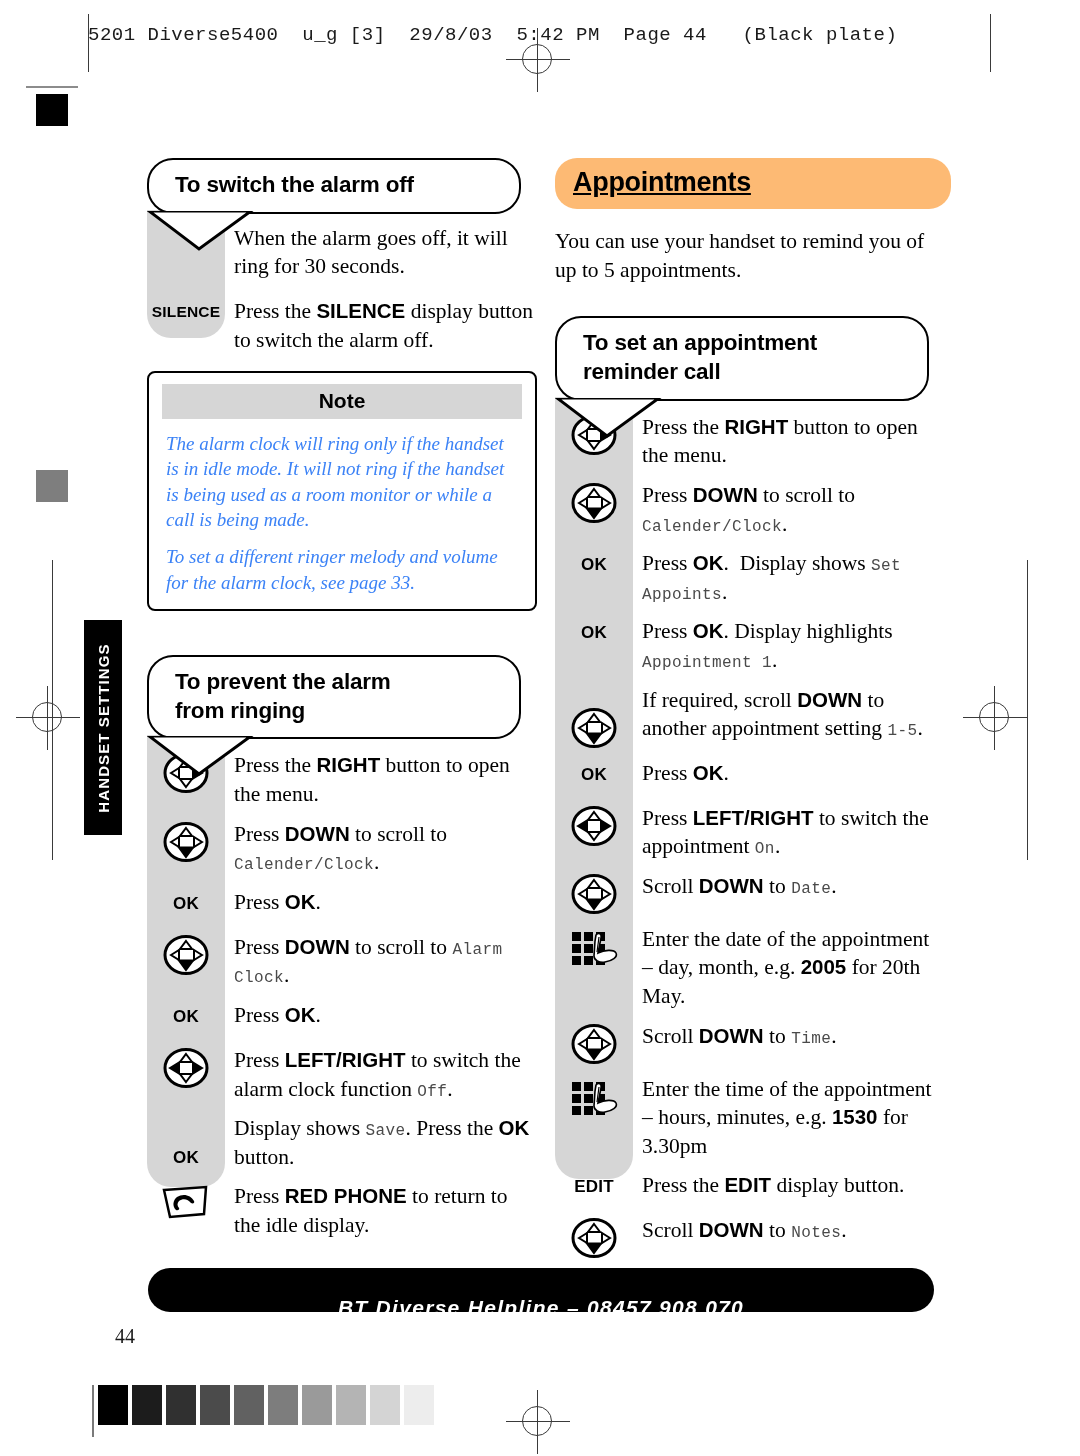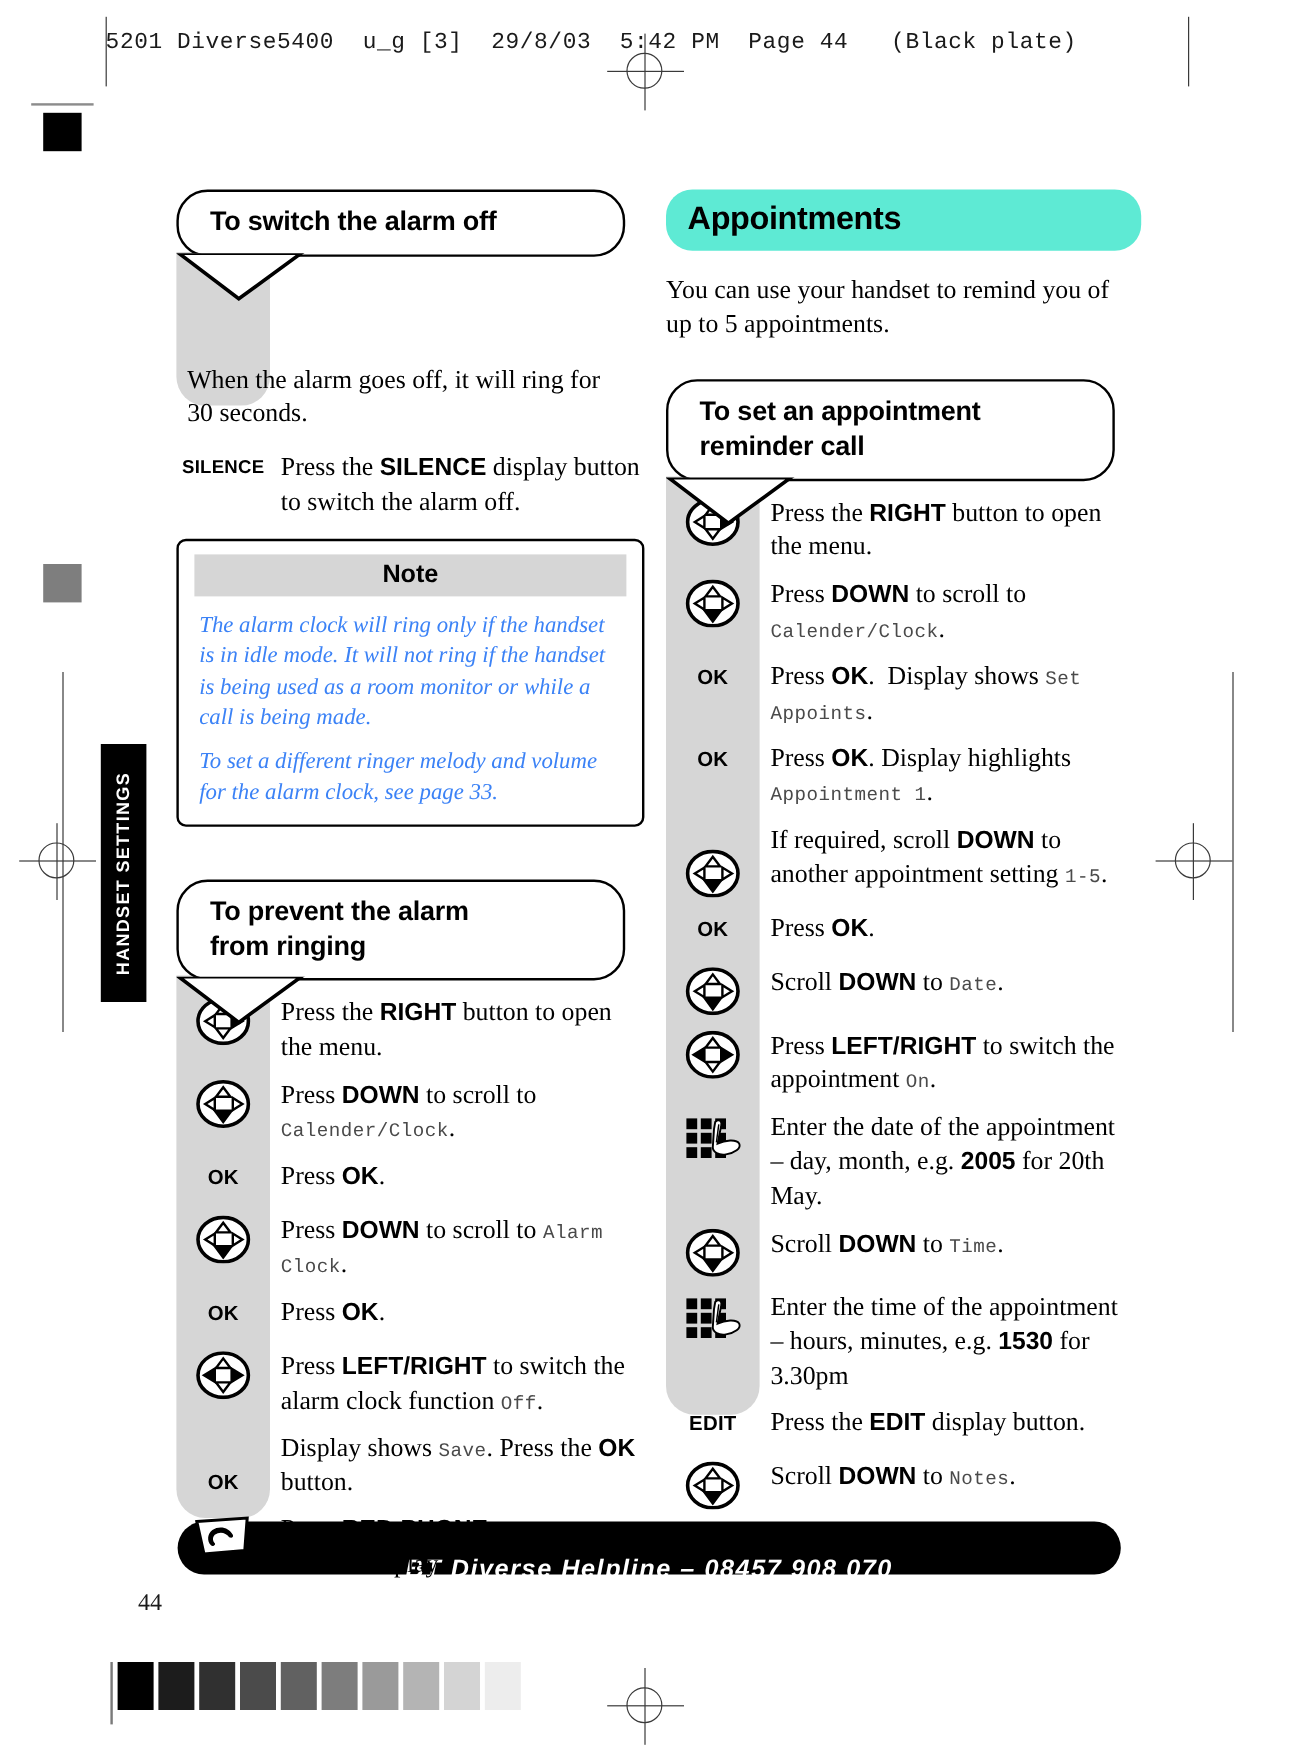--- a/index.html
+++ b/index.html
@@ -223,23 +223,24 @@
     font-family: "Liberation Serif", serif;
     font-style: italic;
     font-size: 19px;
     line-height: 1.33;
     color: #3b82f6;
   }
   .note-body p:last-child { margin-bottom: 0; }
 
   
   .section-pill {
-    background: #5eead4;
+    background: #fdba74;
     border-radius: 22px;
     padding: 9px 0 11px 18px;
+    text-decoration: underline;
   }
   .section-pill .section-title {
     font-family: "Liberation Sans", sans-serif;
     font-weight: bold;
     font-size: 27px;
     color: #000;
     letter-spacing: -0.3px;
   }
   .intro-para {
     margin: 18px 0 0 0;
@@ -319,21 +320,21 @@
   </div>
   <div style="position:relative;height:0;">
     <svg class="tail" viewBox="0 0 108 40">
       <path d="M2 0 L104 0 L52 38 Z" fill="#fff" stroke="#000" stroke-width="3"></path>
     </svg>
   </div>
 
   <div class="steps" style="padding-top:14px;">
     <div class="rail" style="height:128px;"></div>
 
-    <div class="step" style="margin-bottom:16px;flex-direction:column;">
+    <div class="step" style="margin-bottom:16px;">
       <div class="icon-cell"></div>
       <div class="text-cell">When the alarm goes off, it will ring for 30&nbsp;seconds.</div>
     </div>
 
     <div class="step">
       <div class="icon-cell">
         <span class="key-label sm">SILENCE</span>
       </div>
       <div class="text-cell">Press the <b>SILENCE</b> display button to switch the alarm off.</div>
     </div>
@@ -522,39 +523,39 @@
         <span class="key-label">OK</span>
       </div>
       <div class="text-cell">Press <b>OK</b>.</div>
     </div>
 
     <div class="step">
       <div class="icon-cell">
         <svg width="46" height="40" viewBox="0 0 46 40">
           <ellipse cx="23" cy="20" rx="21" ry="18.5" fill="#fff" stroke="#000" stroke-width="3"></ellipse>
           <path d="M23 6 L29 14 L17 14 Z" fill="#fff" stroke="#000" stroke-width="2"></path>
-          <path d="M23 35 L30 25.5 L16 25.5 Z" fill="#000" stroke="#000" stroke-width="2"></path>
-          <path d="M8 20 L16 15 L16 25 Z" fill="#fff" stroke="#000" stroke-width="2"></path>
-          <path d="M39 20 L31 15 L31 25 Z" fill="#fff" stroke="#000" stroke-width="2"></path>
-        </svg>
-      </div>
-      <div class="text-cell">Scroll <b>DOWN</b> to <span class="lcd">Date</span>.</div>
-    </div>
-
-    <div class="step">
-      <div class="icon-cell">
-        <svg width="46" height="40" viewBox="0 0 46 40">
-          <ellipse cx="23" cy="20" rx="21" ry="18.5" fill="#fff" stroke="#000" stroke-width="3"></ellipse>
-          <path d="M23 6 L29 14 L17 14 Z" fill="#fff" stroke="#000" stroke-width="2"></path>
           <path d="M23 34 L29 26 L17 26 Z" fill="#fff" stroke="#000" stroke-width="2"></path>
           <path d="M7 20 L16 14.5 L16 25.5 Z" fill="#000" stroke="#000" stroke-width="2"></path>
           <path d="M39 20 L30 14.5 L30 25.5 Z" fill="#000" stroke="#000" stroke-width="2"></path>
         </svg>
       </div>
       <div class="text-cell">Press <b>LEFT/RIGHT</b> to switch the appointment <span class="lcd">On</span>.</div>
+    </div>
+
+    <div class="step">
+      <div class="icon-cell">
+        <svg width="46" height="40" viewBox="0 0 46 40">
+          <ellipse cx="23" cy="20" rx="21" ry="18.5" fill="#fff" stroke="#000" stroke-width="3"></ellipse>
+          <path d="M23 6 L29 14 L17 14 Z" fill="#fff" stroke="#000" stroke-width="2"></path>
+          <path d="M23 35 L30 25.5 L16 25.5 Z" fill="#000" stroke="#000" stroke-width="2"></path>
+          <path d="M8 20 L16 15 L16 25 Z" fill="#fff" stroke="#000" stroke-width="2"></path>
+          <path d="M39 20 L31 15 L31 25 Z" fill="#fff" stroke="#000" stroke-width="2"></path>
+        </svg>
+      </div>
+      <div class="text-cell">Scroll <b>DOWN</b> to <span class="lcd">Date</span>.</div>
     </div>
 
     <div class="step">
       <div class="icon-cell">
         <svg width="52" height="40" viewBox="0 0 52 40">
           <rect x="4" y="5" width="9" height="9" fill="#000"></rect>
           <rect x="16" y="5" width="9" height="9" fill="#000"></rect>
           <rect x="28" y="5" width="9" height="9" fill="#000"></rect>
           <rect x="4" y="17" width="9" height="9" fill="#000"></rect>
           <rect x="16" y="17" width="9" height="9" fill="#000"></rect>

